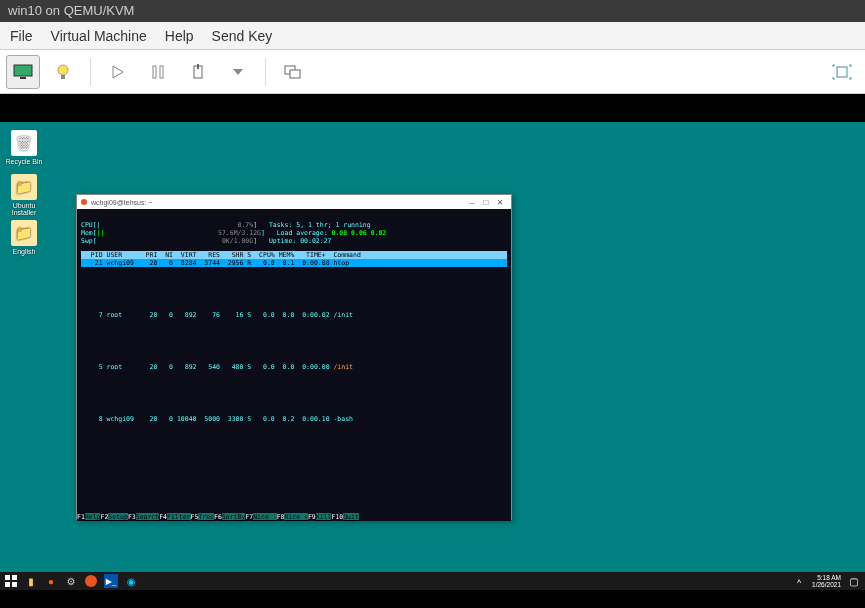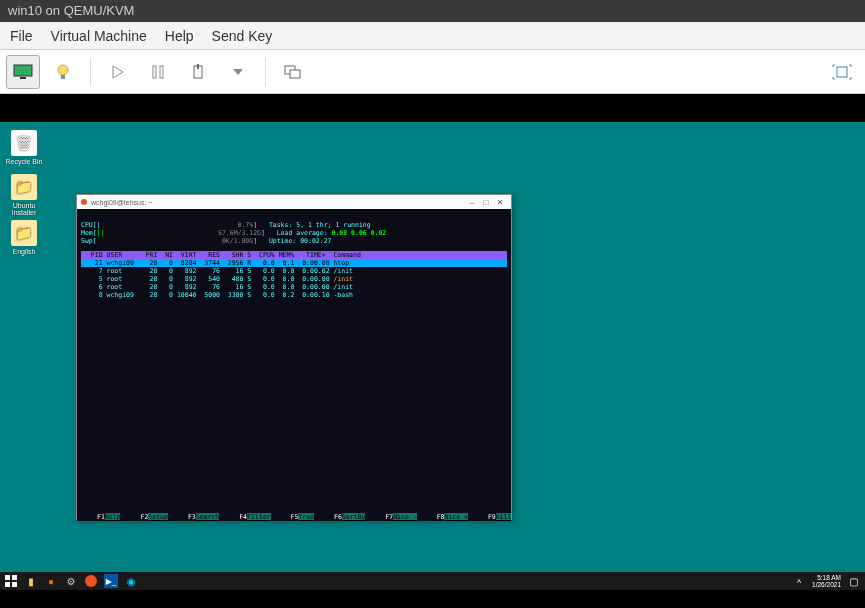--- a/index.html
+++ b/index.html
@@ -30,26 +30,26 @@
 .term-titlebar .ubuntu-dot { width:6px;height:6px;border-radius:50%;background:#e95420;margin-right:4px;}
 .term-titlebar .spacer { flex:1; }
 .term-titlebar .win-ctrl { width:14px; text-align:center; font-size:8px; color:#555; }
 .term-body { background: #0c0c18; color: #aaa; font-family: monospace; font-size: 6.5px; line-height: 8px; height: 312px; overflow: hidden; position:relative;}
 .term-pad { padding: 12px 4px; }
 .htop-top { color:#5ff; }
 .htop-top .gauge-label{color:#5ff;}
 .htop-top .gauge-val{color:#888;}
 .htop-tasks{color:#5ff;}
 .htop-tasks b{color:#0f0;}
-.htop-header { background:#8b5cf6; color:#000; padding:0 2px; }
+.htop-header { background:#7dd3fc; color:#000; padding:0 2px; }
 .htop-sel { background:#0af; color:#000; padding:0 2px;}
-.htop-row { color:#5ff; padding:0 2px;}
+.htop-row { color:#5ff; padding:0 2px;margin-top:44px;}
 .htop-row .cmd-hi{color:#fa5;text-align:right;}
 .htop-footer { position:absolute; bottom:0; left:0; right:0; background:#0c0c18; color:#000;}
-.htop-footer span.key{color:#fff;padding-left:20px;}
+.htop-footer span.key{color:#fff;}
 .htop-footer span.lbl{background:#0f766e;color:#000;padding:0 0;text-decoration:underline;}
 
 
 .taskbar { position:absolute; bottom:0; left:0; right:0; height:18px; background:#1a1a1a; display:flex; align-items:center; padding:0 4px; gap:6px; }
 .taskbar .tb-icon{width:14px;height:14px;display:flex;align-items:center;justify-content:center;font-size:10px;color:#fff;}
 .taskbar .spacer{flex:1;}
 .taskbar .tray{color:#fff;font-size:6.5px;text-align:right;line-height:7px;}
 
 .row { white-space: pre; }
 </style>
@@ -145,21 +145,20 @@
         <div class="term-pad">
           <div class="row htop-top"><span class="gauge-label">CPU[</span><span>|</span>                                   <span class="gauge-val">0.7%</span><span class="gauge-label">]</span>   <span class="htop-tasks">Tasks: 5, 1 thr; 1 running</span></div>
           <div class="row htop-top"><span class="gauge-label">Mem[</span><span style="color:#0f0">||</span>                             <span class="gauge-val">57.6M/3.12G</span><span class="gauge-label">]</span>   <span class="htop-tasks"><span>Load average:</span> <b>0.08 0.06 0.02</b></span></div>
           <div class="row htop-top"><span class="gauge-label">Swp[</span>                                <span class="gauge-val">0K/1.00G</span><span class="gauge-label">]</span>   <span class="htop-tasks">Uptime: 00:02:27</span></div>
           <div style="height:6px"></div>
           <div class="row htop-header">  PID USER      PRI  NI  VIRT   RES   SHR S  CPU% MEM%   TIME+  Command</div>
           <div class="row htop-sel">   21 wchgi09    20   0  8284  3744  2956 R   0.0  0.1  0:00.08 htop</div>
           <div id="htop-rows">
               <div class="row htop-row">    7 root       20   0   892    76    16 S   0.0  0.0  0:00.02 /init</div>
               <div class="row htop-row">    5 root       20   0   892   540   480 S   0.0  0.0  0:00.00 <span class="cmd-hi">/init</span></div>
-              <div class="row htop-row">    6 root       20   0   892    76    16 S   0.0  0.0  0:00.00 /init</div>
               <div class="row htop-row">    8 wchgi09    20   0 10040  5000  3300 S   0.0  0.2  0:00.10 -bash</div>
             </div>
         </div>
         <div class="htop-footer row" id="htop-footer"><span class="key">F1</span><span class="lbl">Help</span><span class="key">F2</span><span class="lbl">Setup</span><span class="key">F3</span><span class="lbl">Search</span><span class="key">F4</span><span class="lbl">Filter</span><span class="key">F5</span><span class="lbl">Tree</span><span class="key">F6</span><span class="lbl">SortBy</span><span class="key">F7</span><span class="lbl">Nice -</span><span class="key">F8</span><span class="lbl">Nice +</span><span class="key">F9</span><span class="lbl">Kill</span><span class="key">F10</span><span class="lbl">Quit</span></div>
       </div>
     </div>
 
     <div class="taskbar">
       <div class="tb-icon">
           <svg width="12" height="12">

